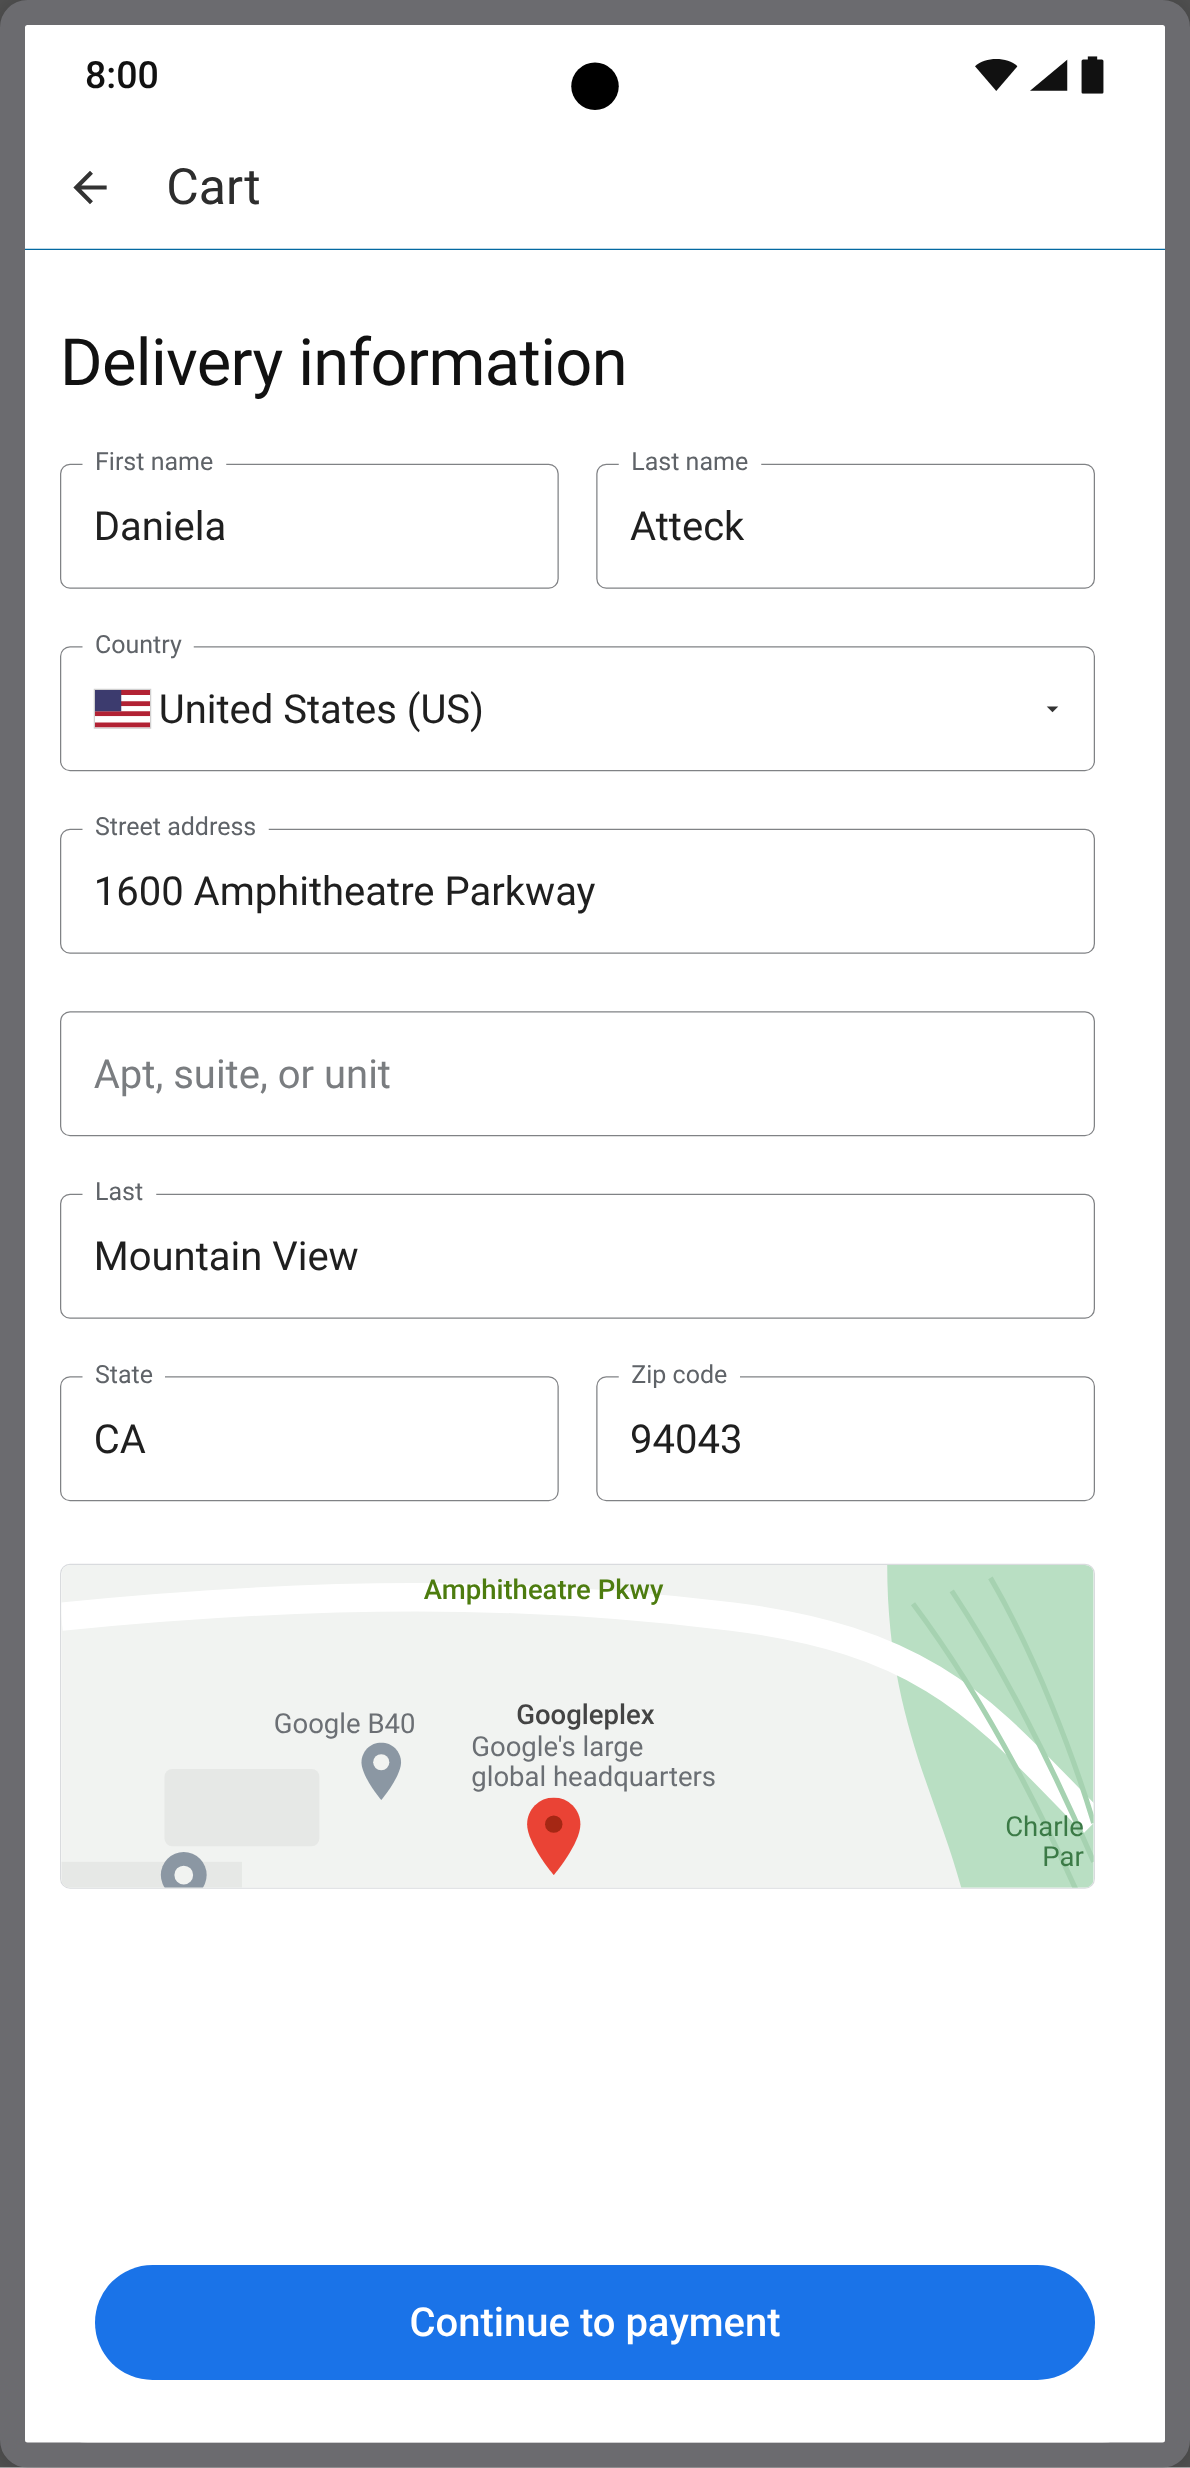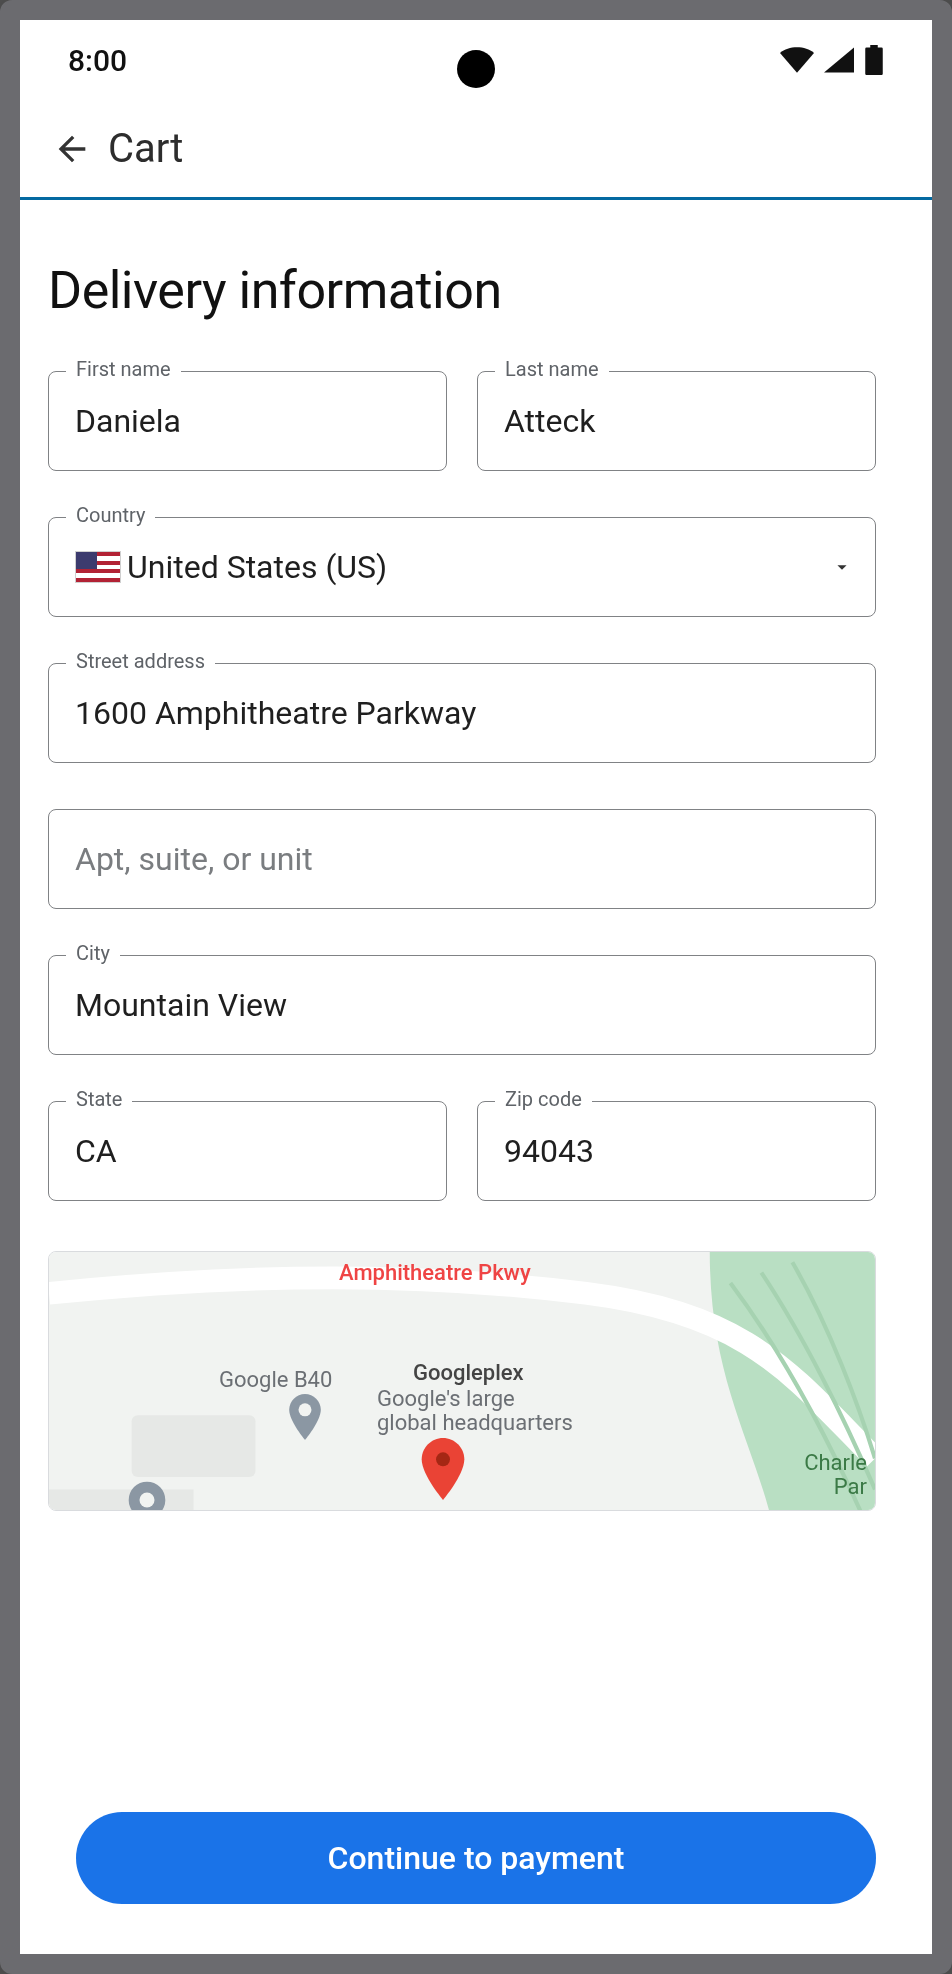--- a/index.html
+++ b/index.html
@@ -8,21 +8,21 @@
     font-family: Roboto, "Helvetica Neue", Arial, sans-serif;
     background:#555;
     display:flex;
     justify-content:center;
   }
   .device {
     width:952px;
     height:1974px;
     background:#fff;
     position:relative;
-    border-radius:12px;
+    border-radius:22px;
     border:20px solid #6b6b6f;
     box-shadow:0 0 40px rgba(0,0,0,.35);
     overflow:hidden;
   }
   .screen {
     position:absolute;
     inset:0;
     background:#fff;
     border-radius:50px;
     overflow:hidden;
@@ -52,22 +52,22 @@
     transform:translateX(-50%);
   }
   .status-right { display:flex; align-items:center; gap:10px; }
   .status-right svg { display:block; }
   
   .app-bar {
     height:100px;
     display:flex;
     align-items:center;
     padding:0 24px;
-    gap:8px;
-    border-bottom:3px solid #0369a1;
+    gap:33px;
+    border-bottom:1px solid #0369a1;
   }
   .back-btn {
     width:56px; height:56px;
     display:flex; align-items:center; justify-content:center;
     border-radius:50%;
     cursor:pointer;
   }
   .app-title { font-size:40px; color:#2d2d2d; }
   
   .content {
@@ -140,21 +140,21 @@
     border:1.5px solid #d9dbde;
     border-radius:8px;
     overflow:hidden;
     position:relative;
     margin-top:4px;
   }
   .map-bg { position:absolute; inset:0; }
   .map .road {
     position:absolute;
     font-size:22px;
-    color:#ef4444;
+    color:#4d7c0f;
     font-weight:500;
   }
   .map .poi {
     position:absolute;
     font-size:22px;
     color:#6b6f74;
   }
   .map .poi.strong { color:#444; font-weight:500; }
   .map .pin { position:absolute; }
   
@@ -243,21 +243,21 @@
       <div class="field full">
         <span class="label">Street address</span>
         <input type="text" value="1600 Amphitheatre Parkway" style="">
       </div>
 
       <div class="field full">
         <input type="text" placeholder="Apt, suite, or unit" style="">
       </div>
 
       <div class="field full">
-        <span class="label">City</span>
+        <span class="label">Last</span>
         <input type="text" value="Mountain View" style="">
       </div>
 
       <div class="row">
         <div class="field">
           <span class="label">State</span>
           <input type="text" value="CA" style="">
         </div>
         <div class="field">
           <span class="label">Zip code</span>

